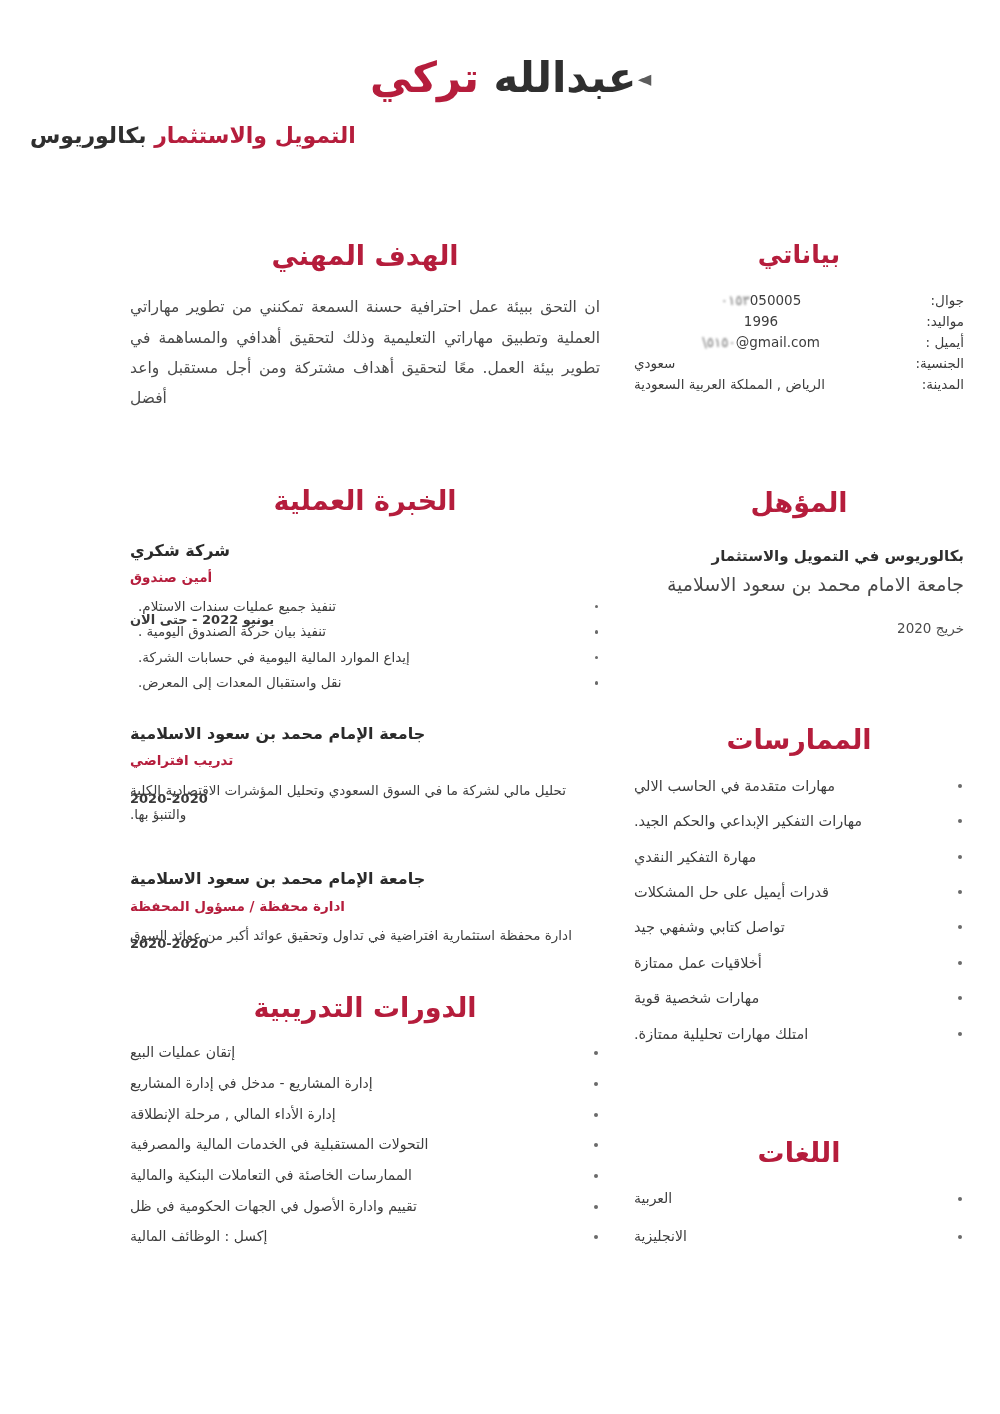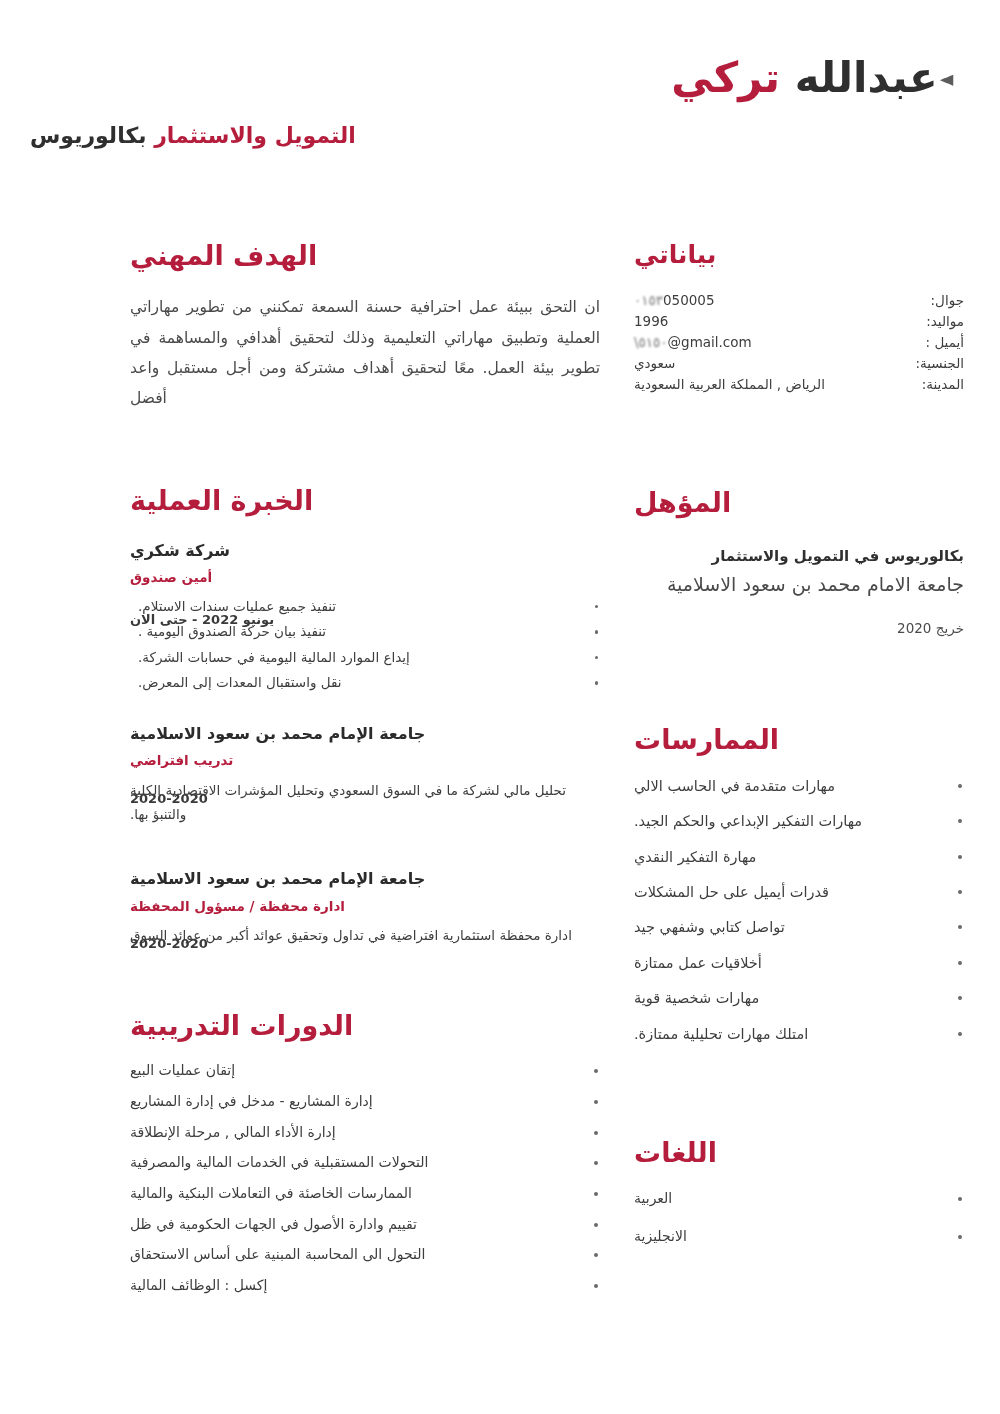--- a/index.html
+++ b/index.html
@@ -31,21 +31,21 @@
     right: 40px;
     width: 930px;
     text-align: left;
     direction: rtl;
   }
   .name-line {
     font-size: 42px;
     font-weight: bold;
     line-height: 1.25;
     letter-spacing: -0.5px;
-    text-align: right;
+    text-align: center;
     white-space: nowrap;
     margin-left: 39px;
   }
   .name-first { color: #B51D3C; }
   .name-last  { color: #2f2f2f; }
   .name-mark {
     display: inline-block;
     color: #5c5c5c;
     font-size: 22px;
     vertical-align: 6px;
@@ -74,21 +74,21 @@
     position: absolute;
     top: 240px;
     right: 400px;
     width: 470px;
   }
 
   .section-title {
     color: #B51D3C;
     font-weight: bold;
     font-size: 25px;
-    text-align: left;
+    text-align: center;
     line-height: 1.2;
     white-space: nowrap;
     letter-spacing: -0.5px;
   }
   .section-title.big { font-size: 27px; }
 
   
   .contact {
     margin-top: 22px;
     width: 100%;
@@ -103,21 +103,21 @@
     padding: 0;
     white-space: nowrap;
   }
   .contact td.lbl {
     width: 76px;
     text-align: right;
     font-weight: normal;
     padding-left: 8px;
   }
   .contact td.val {
-    text-align: left;
+    text-align: center;
     direction: ltr;
   }
   .contact td.val.rtlval { direction: rtl; text-align: left; }
   .redact {
     display: inline-block;
     filter: blur(1.3px);
     opacity: .72;
     letter-spacing: 1px;
     font-family: "DejaVu Sans", sans-serif;
   }
@@ -245,21 +245,21 @@
     width: 3.5px;
     height: 3.5px;
     border-radius: 50%;
     background: #6a6a6a;
   }
 
   
   .mt-skills  { margin-top: 88px; }
   .mt-langs   { margin-top: 92px; }
   .mt-exp     { margin-top: 72px; }
-  .mt-courses { margin-top: 62px; }
+  .mt-courses { margin-top: 44px; }
 </style>
 </head>
 <body>
 
 <div class="page">
 
   <div class="header">
     <div class="name-line">
       <span class="name-mark">◄</span><span class="name-last">عبدالله</span>
       <span class="name-first">تركي</span>
@@ -372,20 +372,19 @@
 
     <div class="mt-courses">
       <div class="section-title big">الدورات التدريبية</div>
       <ul class="dots tight">
         <li>إتقان عمليات البيع</li>
         <li>إدارة المشاريع - مدخل في إدارة المشاريع</li>
         <li>إدارة الأداء المالي , مرحلة الإنطلاقة</li>
         <li>التحولات المستقبلية في الخدمات المالية والمصرفية</li>
         <li>الممارسات الخاصئة في التعاملات البنكية والمالية</li>
         <li>تقييم وادارة الأصول في الجهات الحكومية في ظل</li>
-        <li>التحول الى المحاسبة المبنية على أساس الاستحقاق</li>
         <li>إكسل : الوظائف المالية</li>
       </ul>
     </div>
 
   </div>
 
 </div>
 
 </body></html>

